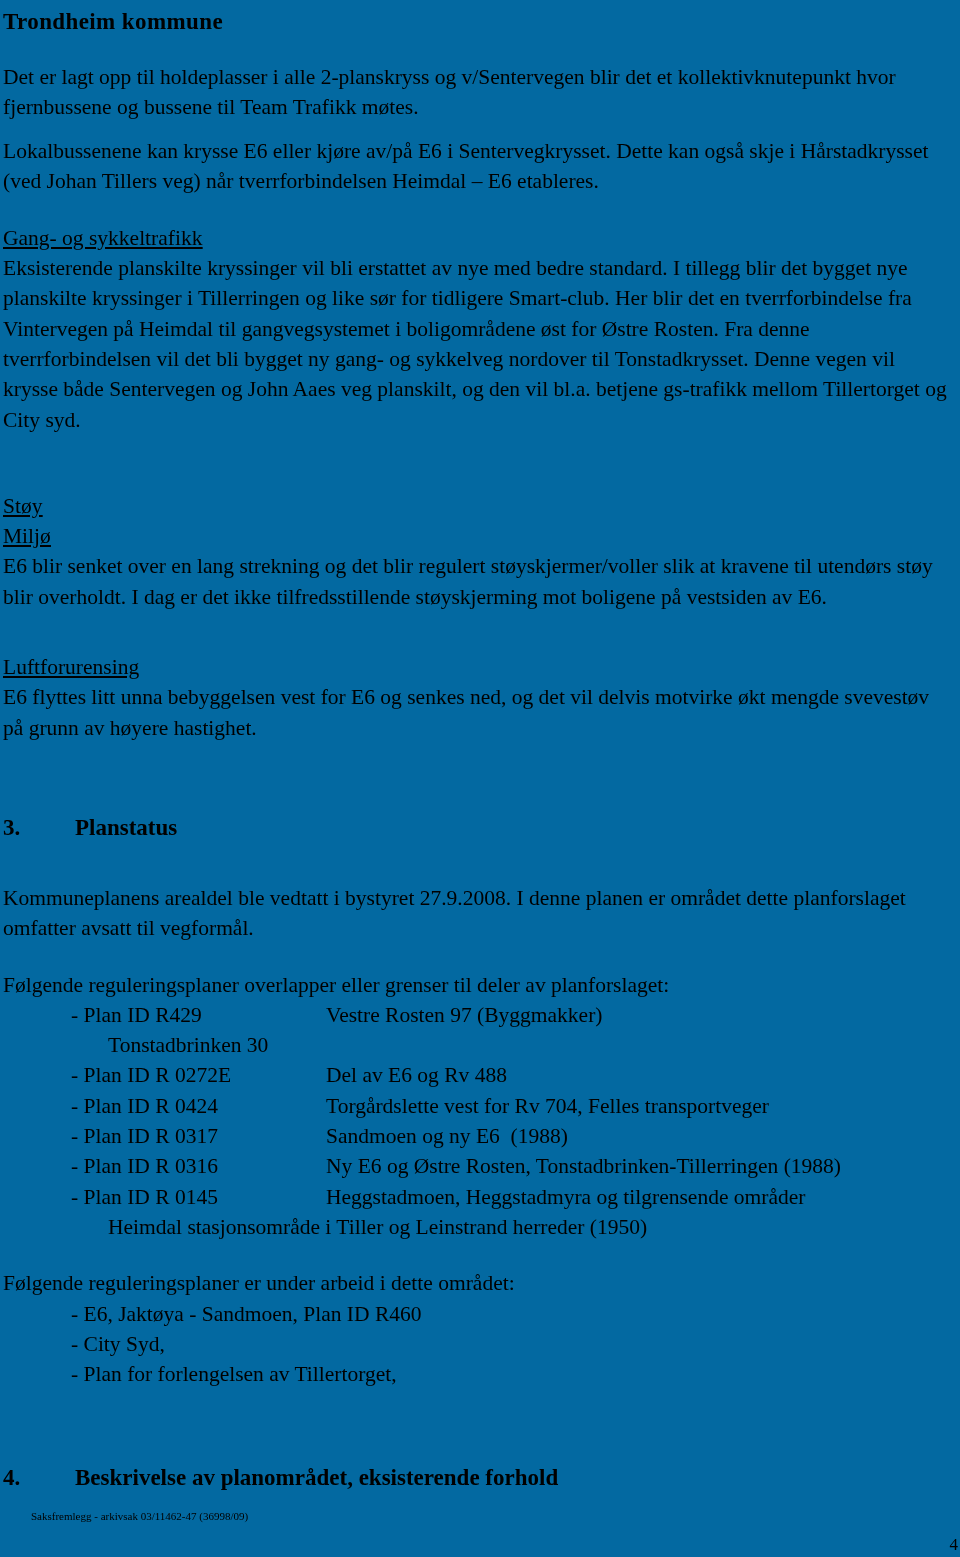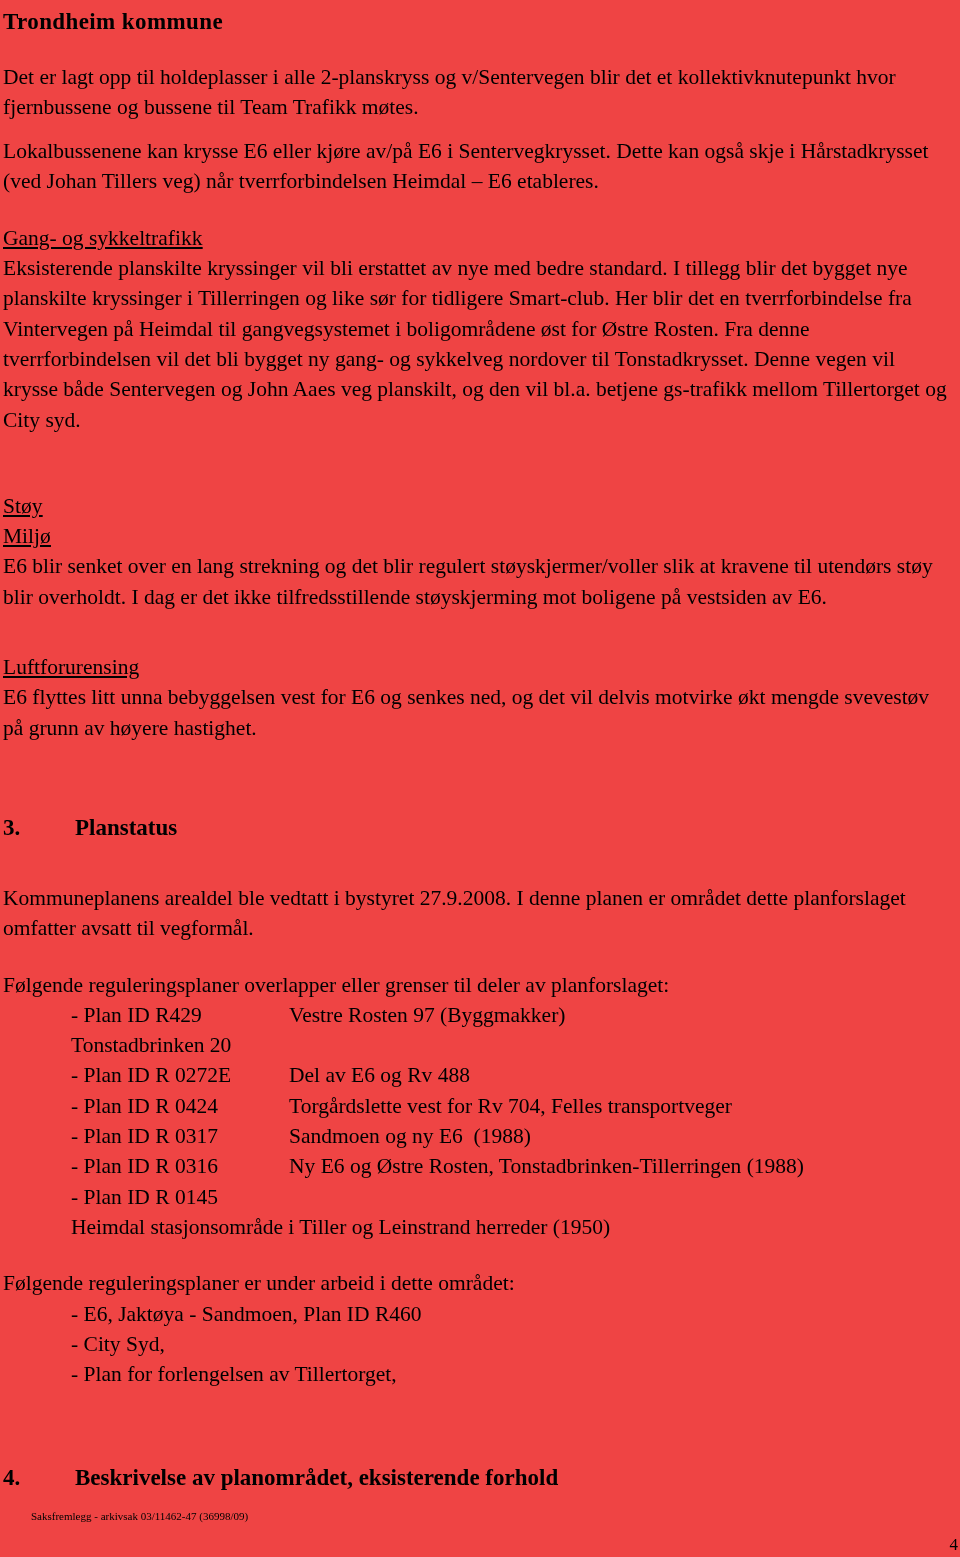--- a/index.html
+++ b/index.html
@@ -8,21 +8,21 @@
     background: #ffffff;
   }
   body {
     font-family: "Liberation Serif", "DejaVu Serif", serif;
     color: #000000;
   }
   .page {
     position: relative;
     width: 960px;
     height: 1557px;
-    background: #ef4444;
+    background: #0369a1;
     overflow: hidden;
     box-sizing: border-box;
     padding: 4px;
   }
   .content {
     position: absolute;
     left: 3px;
     top: 0;
     width: 944px;
   }
@@ -77,20 +77,21 @@
     box-sizing: border-box;
   }
   .plan-list li .pid {
     flex: 0 0 218px;
     width: 218px;
     white-space: pre;
   }
   .plan-list li .pdesc {
     flex: 1 1 auto;
     white-space: pre;
+    margin-left: 37px;
   }
   .sub-list {
     margin: 0;
     padding: 0;
     list-style: none;
   }
   .sub-list li {
     font-size: 21.5px;
     line-height: 30.3px;
     padding-left: 68px;
@@ -163,40 +164,41 @@
     <div class="gap-md"></div>
 
     <p class="body-text">Følgende reguleringsplaner overlapper eller grenser til deler av planforslaget:</p>
 
     <ul class="plan-list">
       <li>
         <span class="pid">- Plan ID R429</span>
         <span class="pdesc">Vestre Rosten 97 (Byggmakker)</span>
       </li>
       <li>
-        <span class="pdesc">Tonstadbrinken 20</span>
+        <span class="pdesc">Tonstadbrinken 30</span>
       </li>
       <li>
         <span class="pid">- Plan ID R 0272E</span>
         <span class="pdesc">Del av E6 og Rv 488</span>
       </li>
       <li>
         <span class="pid">- Plan ID R 0424</span>
         <span class="pdesc">Torgårdslette vest for Rv 704, Felles transportveger</span>
       </li>
       <li>
         <span class="pid">- Plan ID R 0317</span>
         <span class="pdesc">Sandmoen og ny E6  (1988)</span>
       </li>
       <li>
         <span class="pid">- Plan ID R 0316</span>
         <span class="pdesc">Ny E6 og Østre Rosten, Tonstadbrinken-Tillerringen (1988)</span>
       </li>
       <li>
         <span class="pid">- Plan ID R 0145</span>
+        <span class="pdesc">Heggstadmoen, Heggstadmyra og tilgrensende områder</span>
       </li>
       <li>
         <span class="pdesc">Heimdal stasjonsområde i Tiller og Leinstrand herreder (1950)</span>
       </li>
     </ul>
 
     <div class="gap-md"></div>
 
     <p class="body-text">Følgende reguleringsplaner er under arbeid i dette området:</p>
 

